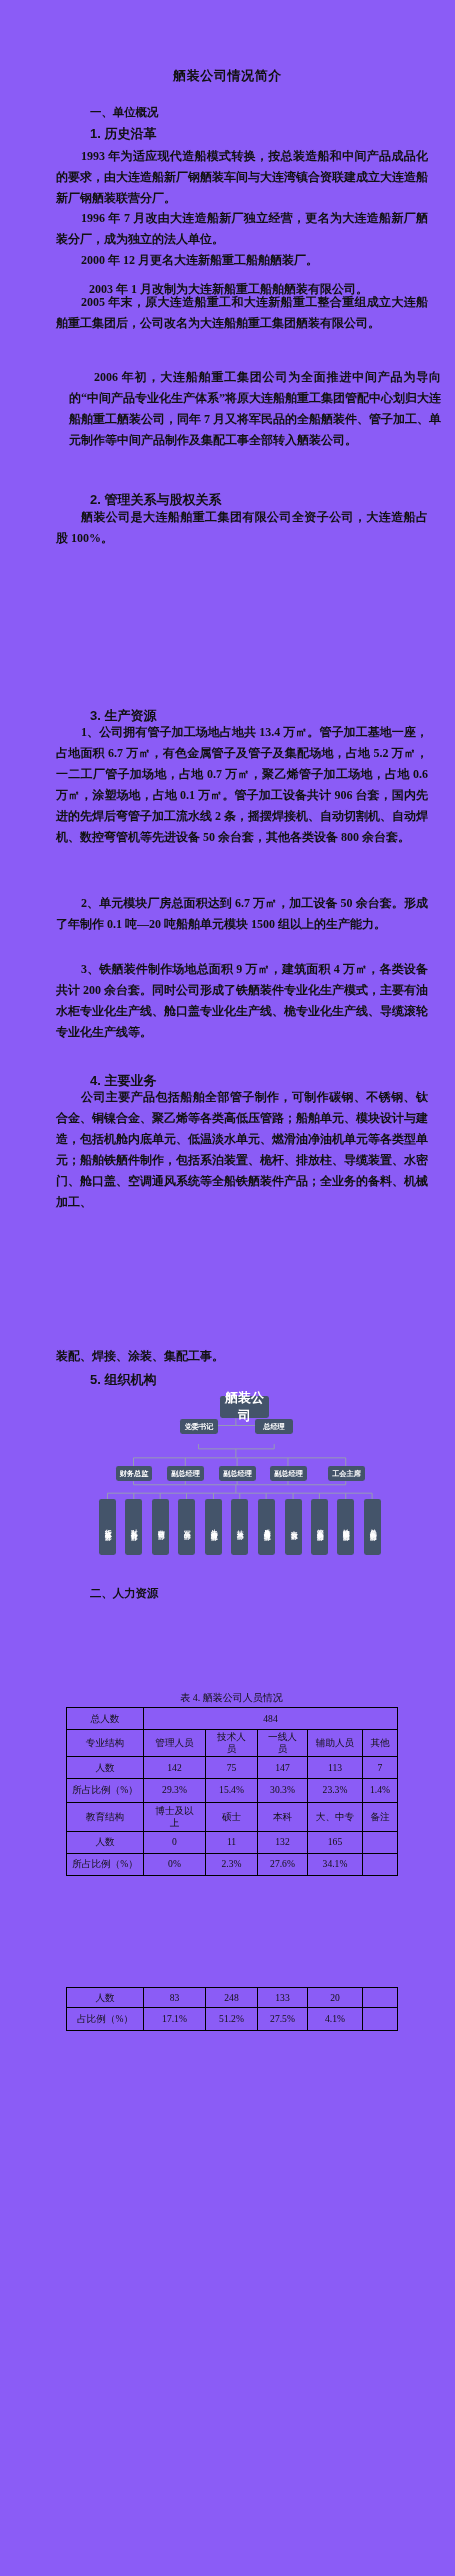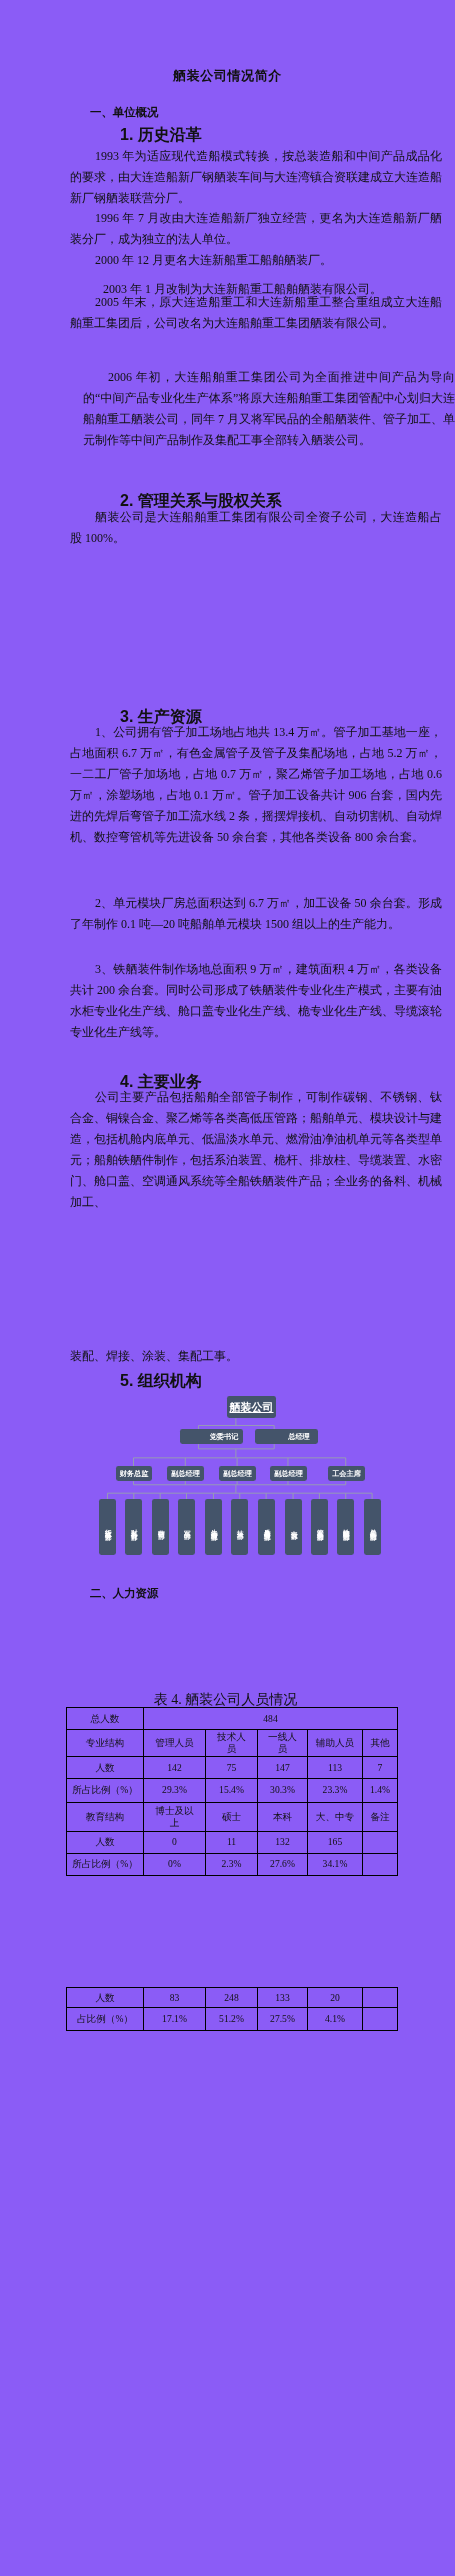--- a/index.html
+++ b/index.html
@@ -19,54 +19,55 @@
     font-weight:bold; font-size:13px; letter-spacing:0.6px;
   }
   .h-major{
     position:absolute; left:90px;
     font-family:"Liberation Sans","DejaVu Sans",sans-serif;
     font-weight:bold; font-size:11.4px;
   }
   .h-minor{
     position:absolute; left:90px;
     font-family:"Liberation Sans","DejaVu Sans",sans-serif;
-    font-weight:bold; font-size:16px;margin-left:30px;
+    font-weight:bold; font-size:13px;
   }
   .para{
-    position:absolute; left:70px; width:372px;
+    position:absolute; left:56px; width:372px;
     font-size:12px; line-height:21px;
     text-align:justify; text-justify:inter-ideograph;
     text-indent:25px;
+    font-weight:bold;
   }
   .para.noindent{text-indent:0;}
   
   .org-chart{position:absolute; left:0; top:1390px; width:455px; height:180px;}
   .org-lines{position:absolute; left:0; top:0;}
   .obox{
     position:absolute;
     background:#44546A; color:#ffffff;
     border-radius:2.4px;
     font-family:"Liberation Sans","DejaVu Sans",sans-serif;
     font-weight:bold;
     display:flex; align-items:center; justify-content:center;
     text-align:center;
   }
-  .obox.root{left:227px; top:6px; width:49px; height:22px; font-size:11px;text-decoration:underline;}
-  .obox.lv2{top:39px; height:15px; font-size:7.2px;padding-left:25px;}
+  .obox.root{left:220px; top:6px; width:49px; height:22px; font-size:13px;}
+  .obox.lv2{top:29px; height:15px; font-size:7.2px;}
   .obox.lv3{top:76px; height:15px; font-size:7.2px;}
   .obox.dept{
     top:109px; width:17.4px; height:56px; font-size:6.6px;
     writing-mode:vertical-rl; text-orientation:upright;
     letter-spacing:1.2px; padding:1.2px 0;
     box-sizing:border-box;
   }
   
   .tbl-title{
-    position:absolute; left:60px; width:331px; text-align:center;
-    font-size:14px;
+    position:absolute; left:66px; width:331px; text-align:center;
+    font-size:10px;
   }
   table.doc-tbl{
     position:absolute; left:66px;
     width:331px; table-layout:fixed;
     border-collapse:collapse;
     border:1.2px solid #000;
     font-size:9.6px;
     padding-left:44px;
   }
   table.doc-tbl td{

